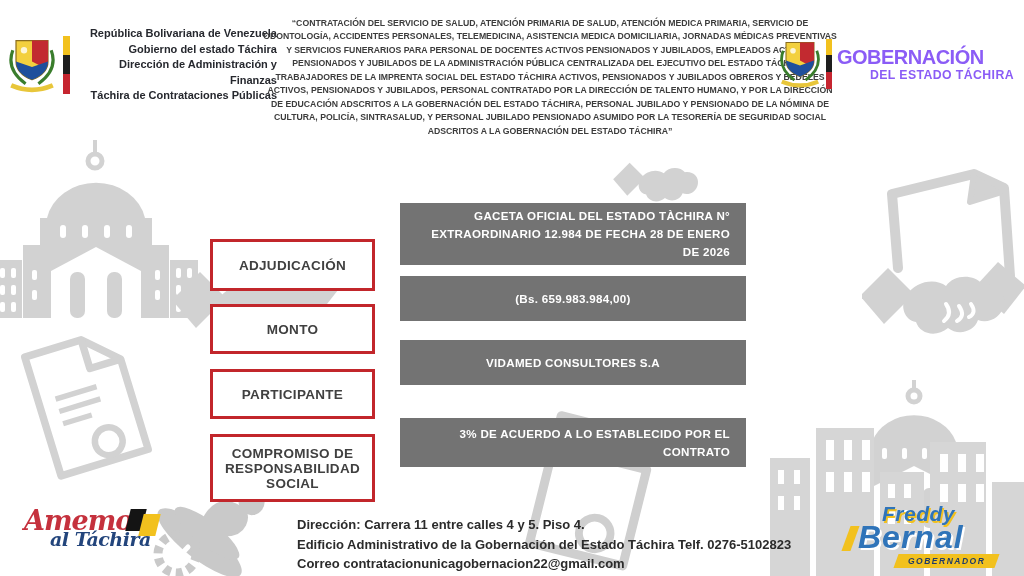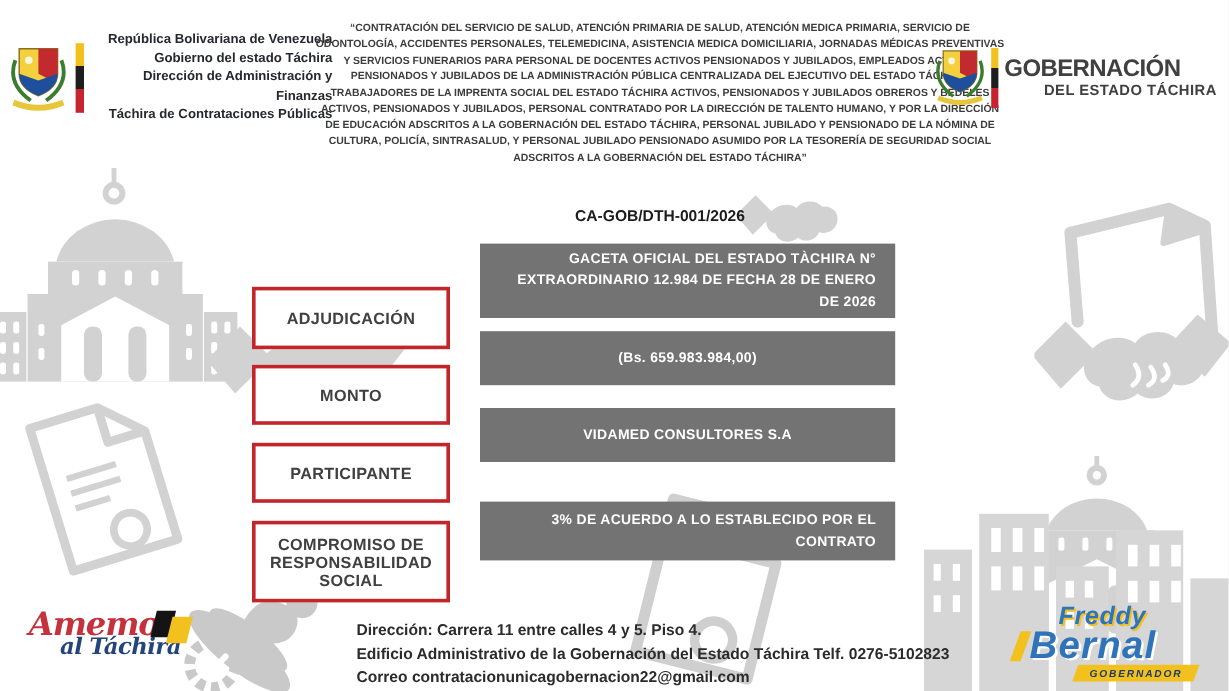--- a/index.html
+++ b/index.html
@@ -14,21 +14,21 @@
   
   .org-block { position:absolute; left:8px; top:26px; display:flex; align-items:center; gap:7px; z-index:2;text-align:right; }
   .flag-stripe { width:7px; height:58px;
     background:linear-gradient(#f2c11e 0 33%, #1e1e1e 33% 66%, #c62530 66% 100%); }
   .org-lines { font-size:11px; font-weight:700; color:#26282e; line-height:1.42; width:200px; }
   .quote {
     position:absolute; left:262px; top:17px; width:576px; z-index:2;
     text-align:center; font-size:8.7px; font-weight:700; color:#3c3c3c; line-height:1.55;
   }
   .gob-logo { position:absolute; right:10px; top:34px; display:flex; align-items:center; gap:5px; z-index:2; }
-  .gob-text { color:#404040; line-height:1; }
+  .gob-text { color:#8b5cf6; line-height:1; }
   .gob-text .l1 { font-size:20px; font-weight:800; letter-spacing:-0.5px; }
   .gob-text .l2 { font-size:12.3px; font-weight:800; letter-spacing:0.4px; margin-top:2px;margin-left:33px; }
   
   .code { position:absolute; left:262px; top:172px; width:576px; text-align:center;
     font-size:13px; font-weight:800; color:#1c1c1c; z-index:2; }
   
   .label-box { position:absolute; left:210px; width:165px; z-index:2;
     background:#ffffff; border:3px solid #c2262b; display:flex; align-items:center; justify-content:center;
     text-align:center; font-weight:800; font-size:13.5px; color:#404040; letter-spacing:0.3px; padding:4px 8px;margin-top:32px; }
   .value-box { position:absolute; left:400px; width:346px; z-index:2;
@@ -257,21 +257,20 @@
         <path d="M4,66 q26,11 52,0" stroke="#e8c63a" stroke-width="6" fill="none"></path>
       </svg>
     </span>
     <span class="flag-stripe" style="height:50px; width:6px;"></span>
     <div class="gob-text">
       <div class="l1">GOBERNACIÓN</div>
       <div class="l2">DEL ESTADO TÁCHIRA</div>
     </div>
   </div>
 
-  <div class="code">CA-GOB/DTH-001/2026</div>
 
   <div class="label-box lb1">ADJUDICACIÓN</div>
   <div class="value-box vb1">GACETA OFICIAL DEL ESTADO TÀCHIRA N° EXTRAORDINARIO 12.984 DE FECHA 28 DE ENERO DE 2026</div>
 
   <div class="label-box lb2">MONTO</div>
   <div class="value-box vb2">(Bs. 659.983.984,00)</div>
 
   <div class="label-box lb3">PARTICIPANTE</div>
   <div class="value-box vb3">VIDAMED CONSULTORES S.A</div>
 

